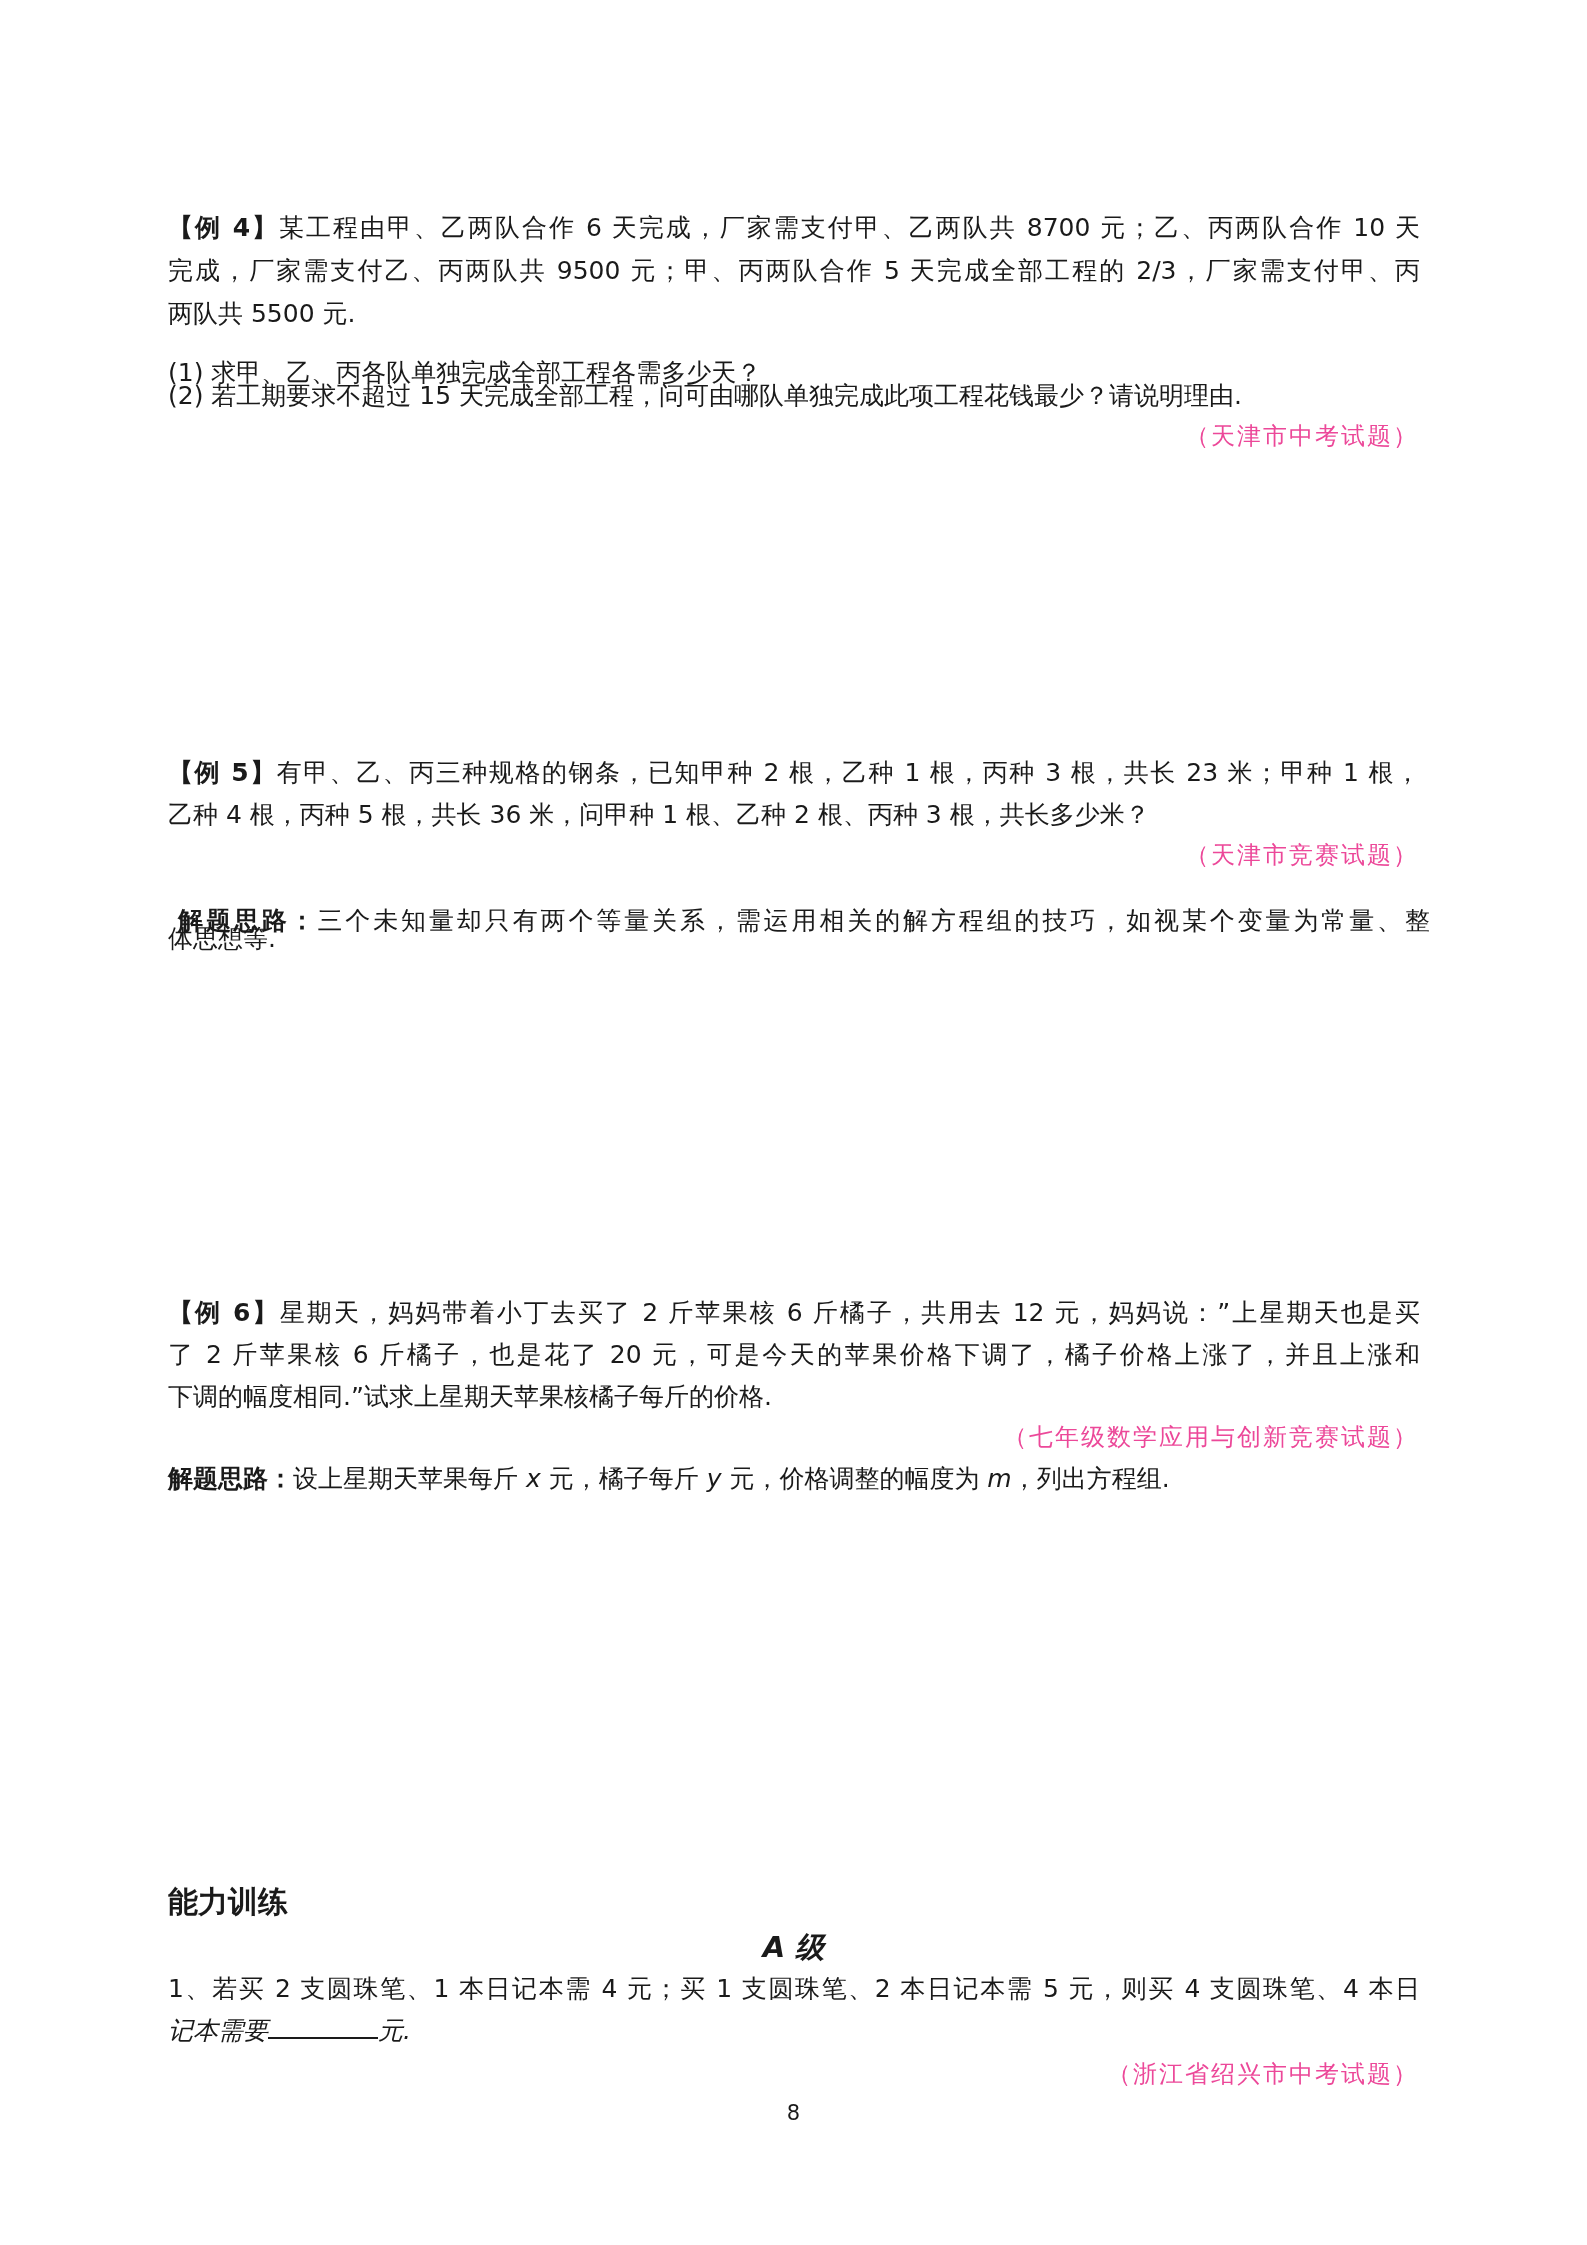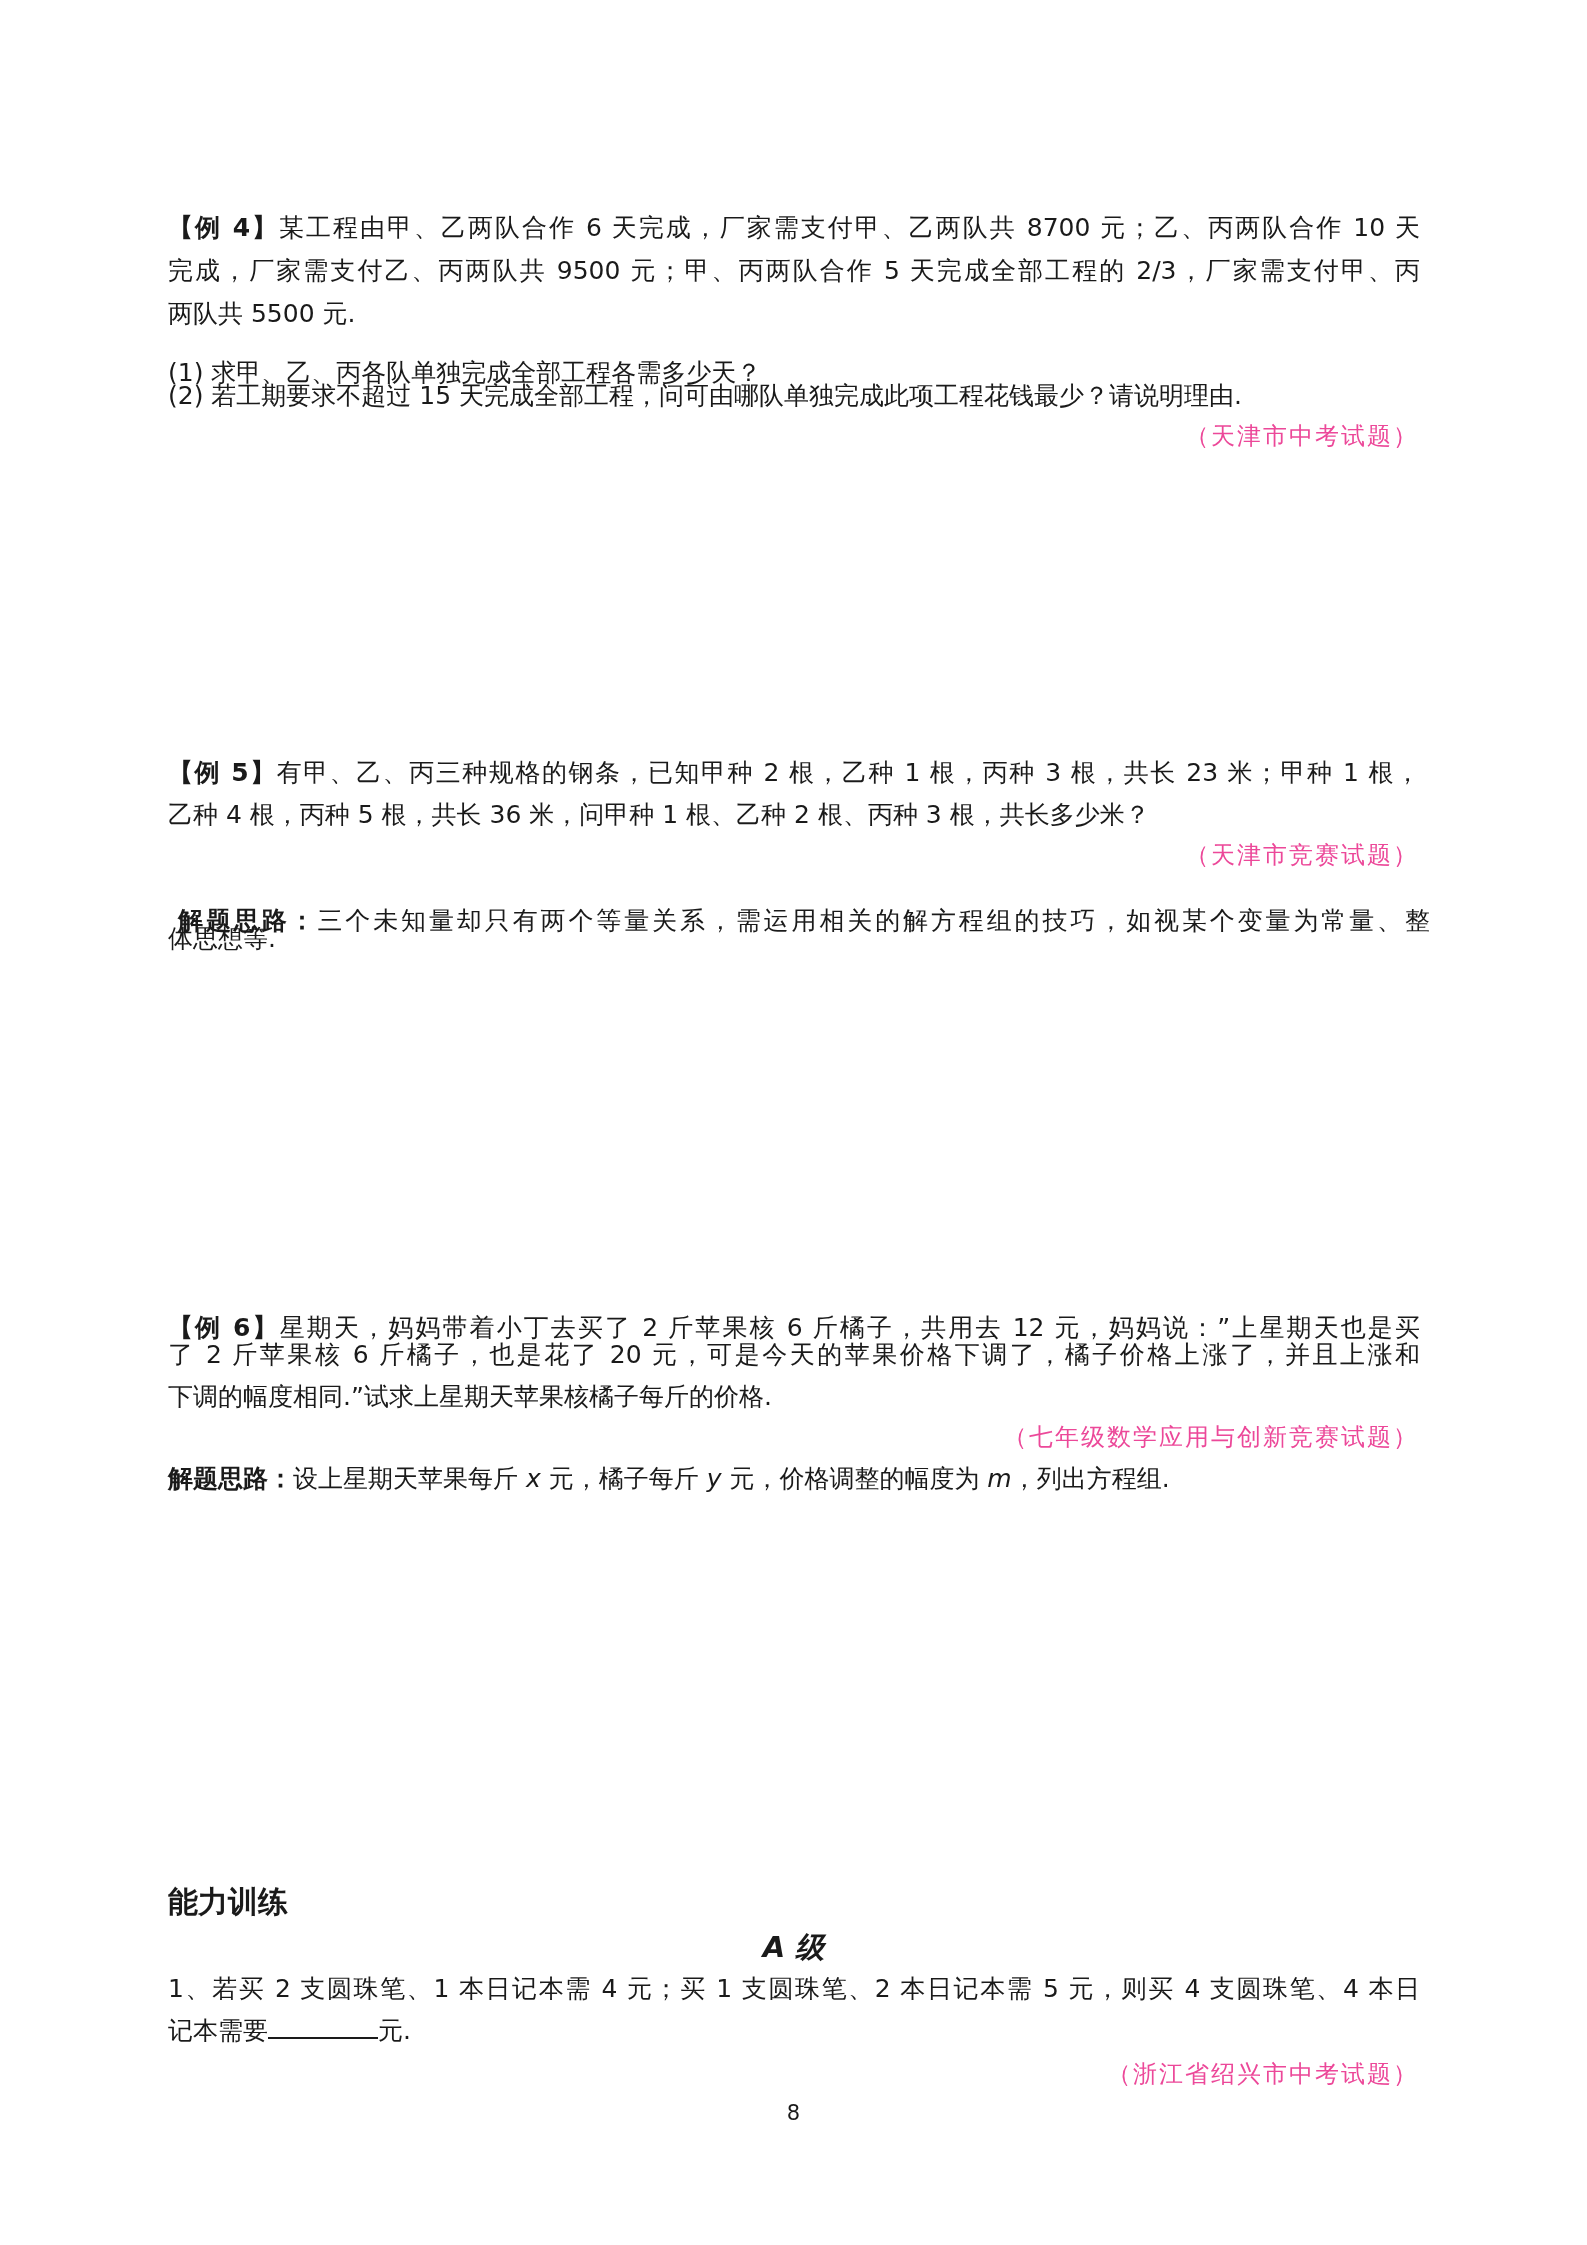--- a/index.html
+++ b/index.html
@@ -88,26 +88,26 @@
   <div class="line last" style="top:352px;">(1)  求甲、乙、丙各队单独完成全部工程各需多少天？</div>
   <div class="line last" style="top:375px;">(2)  若工期要求不超过 15 天完成全部工程，问可由哪队单独完成此项工程花钱最少？请说明理由.</div>
   <div class="source" style="top:416px;">（天津市中考试题）</div>
 
   <div class="line" style="top:752px;"><span class="bold">【例 5】</span><span>有甲、乙、丙三种规格的钢条，已知甲种 2 根，乙种 1 根，丙种 3 根，共长 23 米；甲种 1 根，</span></div>
   <div class="line last" style="top:794px;">乙种 4 根，丙种 5 根，共长 36 米，问甲种 1 根、乙种 2 根、丙种 3 根，共长多少米？</div>
   <div class="source" style="top:835px;">（天津市竞赛试题）</div>
   <div class="line" style="top:900px;margin-left:10px;"><span class="bold">解题思路：</span><span>三个未知量却只有两个等量关系，需运用相关的解方程组的技巧，如视某个变量为常量、整</span></div>
   <div class="line last" style="top:918px;">体思想等.</div>
 
-  <div class="line" style="top:1292px;margin-top:15px;"><span class="bold">【例 6】</span><span>星期天，妈妈带着小丁去买了 2 斤苹果核 6 斤橘子，共用去 12 元，妈妈说：”上星期天也是买</span></div>
+  <div class="line" style="top:1292px;"><span class="bold">【例 6】</span><span>星期天，妈妈带着小丁去买了 2 斤苹果核 6 斤橘子，共用去 12 元，妈妈说：”上星期天也是买</span></div>
   <div class="line" style="top:1334px;">了 2 斤苹果核 6 斤橘子，也是花了 20 元，可是今天的苹果价格下调了，橘子价格上涨了，并且上涨和</div>
   <div class="line last" style="top:1376px;">下调的幅度相同.”试求上星期天苹果核橘子每斤的价格.</div>
   <div class="source" style="top:1417px;">（七年级数学应用与创新竞赛试题）</div>
   <div class="line last" style="top:1458px;"><span class="bold">解题思路：</span><span>设上星期天苹果每斤 </span><span class="ital">x</span><span> 元，橘子每斤 </span><span class="ital">y</span><span> 元，价格调整的幅度为 </span><span class="ital">m</span><span>，列出方程组.</span></div>
 
   <div class="heading" style="top:1880px;">能力训练</div>
   <div class="level" style="top:1926px;font-style:italic;">A 级</div>
   <div class="line" style="top:1968px;">1、若买 2 支圆珠笔、1 本日记本需 4 元；买 1 支圆珠笔、2 本日记本需 5 元，则买 4 支圆珠笔、4 本日</div>
-  <div class="line last" style="top:2010px;"><span>记本需要</span><span class="blank"></span><span>元.</span></div>
+  <div class="line last" style="top:2010px;font-style:italic;"><span>记本需要</span><span class="blank"></span><span>元.</span></div>
   <div class="source" style="top:2054px;">（浙江省绍兴市中考试题）</div>
 
   <div class="pagenum" style="top:2098px;">8</div>
 </div>
 
 </body></html>

